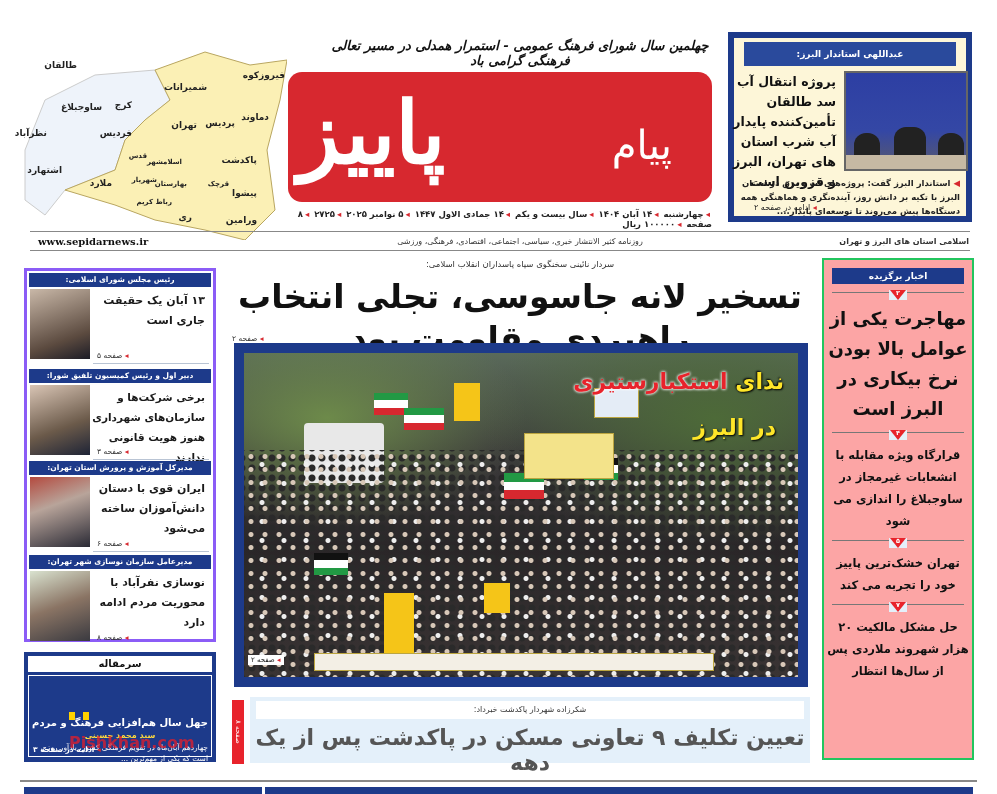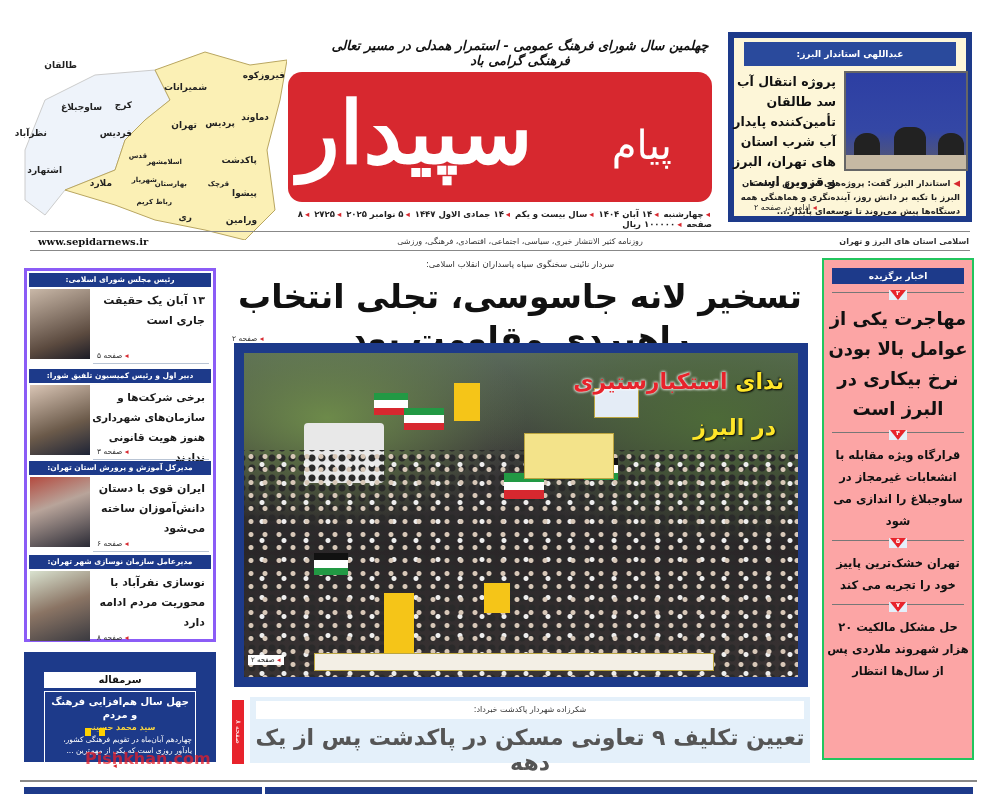--- a/index.html
+++ b/index.html
@@ -42,24 +42,24 @@
   .leftcol { left: 24px; top: 268px; width: 192px; height: 374px; border: 3px solid #8b5cf6; background: #fff; }
   .lc-item { position: absolute; left: 0; right: 0; }
   .lc-kicker { height: 14px; background: #1d3a8a; color: #fff; font-size: 7.5px; font-weight: bold; line-height: 14px; text-align: center; margin: 2px 2px 0; }
   .lc-photo { position: absolute; left: 3px; top: 18px; width: 60px; height: 70px; background: linear-gradient(160deg, #c9b8a8, #5b4a3f 70%, #1c1c26); }
   .lc-text { position: absolute; right: 8px; top: 20px; width: 120px; font-size: 11px; font-weight: bold; line-height: 20px; color: #1a1a1a; text-align: right; }
   .lc-page { position: absolute; left: 70px; top: 80px; font-size: 7.5px; color: #333; }
   .lc-page .arrow { color: #d7282f; }
   .lc-sep { position: absolute; left: 66px; right: 4px; top: 92px; height: 1px; background: #b9c4d4; }
 
   
-  .editorial { left: 24px; top: 652px; width: 192px; height: 110px; background: #1d3a8a; padding: 20px; }
+  .editorial { left: 24px; top: 652px; width: 192px; height: 110px; background: #1d3a8a; padding: 4px; }
   .ed-title { background: #fff; color: #111; font-size: 10px; font-weight: bold; text-align: center; height: 16px; line-height: 16px; }
   .ed-body { position: relative; margin-top: 3px; border: 1px solid #fff; height: 82px; color: #fff; text-align: center; padding: 3px; }
-  .ed-h { font-size: 10px; font-weight: bold; line-height: 13px; }
+  .ed-h { font-size: 10px; font-weight: bold; line-height: 13px; margin-top: 37px; }
   .ed-author { font-size: 8px; color: #ffd93d; font-weight: bold; margin-top: 2px; }
   .ed-text { font-size: 7.5px; line-height: 11px; text-align: right; margin-top: 2px; }
   .ed-more { position: absolute; left: 4px; bottom: 2px; font-size: 7.5px; font-weight: bold; }
   .ed-more .arrow { color: #d7282f; }
   .ed-quote { position: absolute; left: 40px; top: 36px; width: 20px; height: 8px; border-left: 6px solid #ffd200; border-right: 6px solid #ffd200; }
   .watermark { position: absolute; left: 40px; bottom: 4px; font-size: 16px; font-weight: bold; color: rgba(230,30,40,0.75); direction: ltr; }
 
   
   .main-kicker { left: 230px; top: 259px; width: 580px; text-align: center; font-size: 8.5px; color: #333; }
   .main-head { left: 230px; top: 276px; width: 580px; text-align: center; font-size: 33px; font-weight: bold; color: #111; letter-spacing: -1px; line-height: 42px; }
@@ -136,21 +136,21 @@
   <span class="map-label" style="right:115px;top:158px;font-size:7px">رباط کریم</span>
   <span class="map-label" style="right:95px;top:172px">ری</span>
   <span class="map-label" style="right:58px;top:140px;font-size:7px">قرچک</span>
   <span class="map-label" style="right:30px;top:115px">پاکدشت</span>
   <span class="map-label" style="right:30px;top:148px">پیشوا</span>
   <span class="map-label" style="right:30px;top:175px">ورامین</span>
 </div>
 
 <div class="abs tagline">چهلمین سال شورای فرهنگ عمومی - استمرار همدلی در مسیر تعالی فرهنگی گرامی باد</div>
 <div class="abs logo-box">
-  <span class="logo-main">سپیدار</span>
+  <span class="logo-main">پاییز</span>
   <span class="logo-sub">پیام</span>
 </div>
 <div class="abs dateline">
   <span class="arrow">◂</span><span>چهارشنبه</span>
   <span class="arrow">◂</span><span>۱۴ آبان ۱۴۰۴</span>
   <span class="arrow">◂</span><span>سال بیست و یکم</span>
   <span class="arrow">◂</span><span>۱۴ جمادی الاول ۱۴۴۷</span>
   <span class="arrow">◂</span><span>۵ نوامبر ۲۰۲۵</span>
   <span class="arrow">◂</span><span>۲۷۲۵</span>
   <span class="arrow">◂</span><span>۸ صفحه</span>

